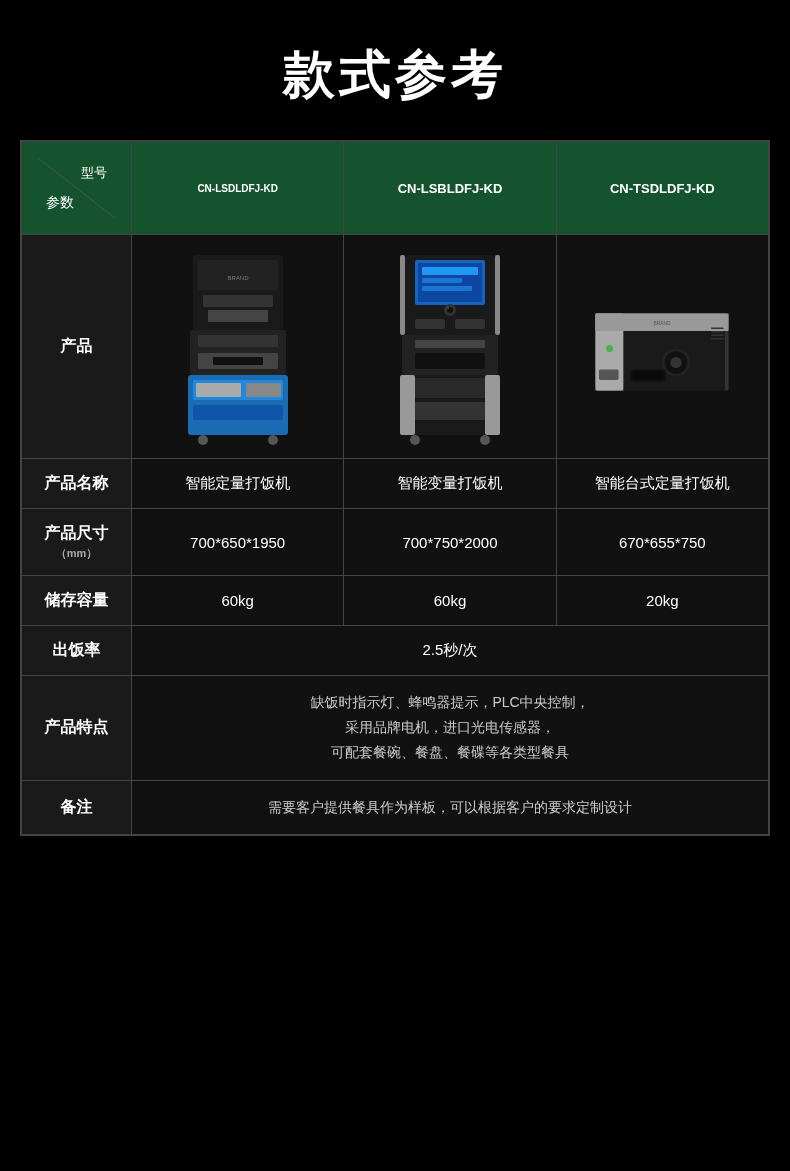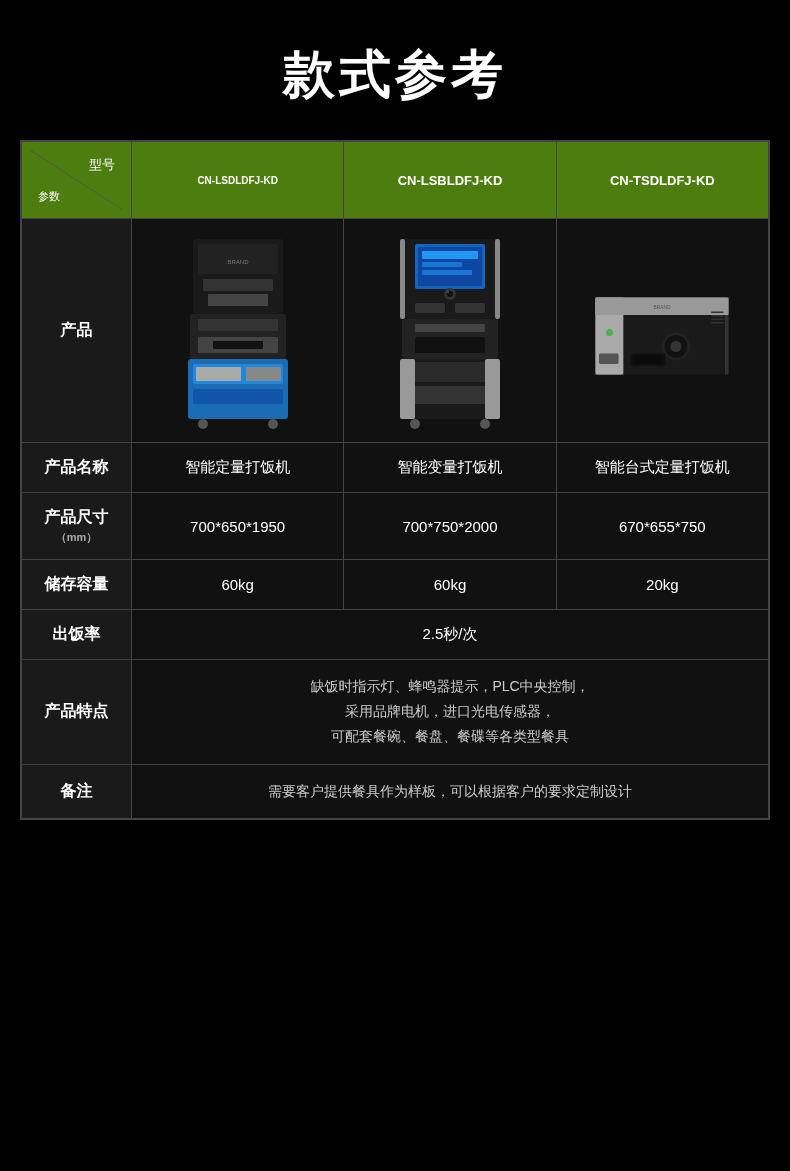--- a/index.html
+++ b/index.html
@@ -36,22 +36,22 @@
 
     td, th {
       border: 1px solid #444;
       text-align: center;
       vertical-align: middle;
       padding: 14px 8px;
       font-size: 15px;
     }
 
     .header-row td {
-      background: #4d7c0f;
-      padding: 8px;
+      background: #14532d;
+      padding: 16px;
     }
 
     .label-cell {
       background: #1a1a1a;
       color: #fff;
       font-weight: bold;
       font-size: 16px;
       width: 110px;
       min-width: 110px;
     }
@@ -72,21 +72,21 @@
       position: relative;
     }
 
     .model-top {
       font-size: 13px;
       color: #fff;
       align-self: flex-end;
     }
 
     .model-bottom {
-      font-size: 11px;
+      font-size: 14px;
       color: #fff;
       align-self: flex-start;
     }
 
     .diagonal-line {
       position: absolute;
       top: 0; left: 0;
       width: 100%;
       height: 100%;
       pointer-events: none;

